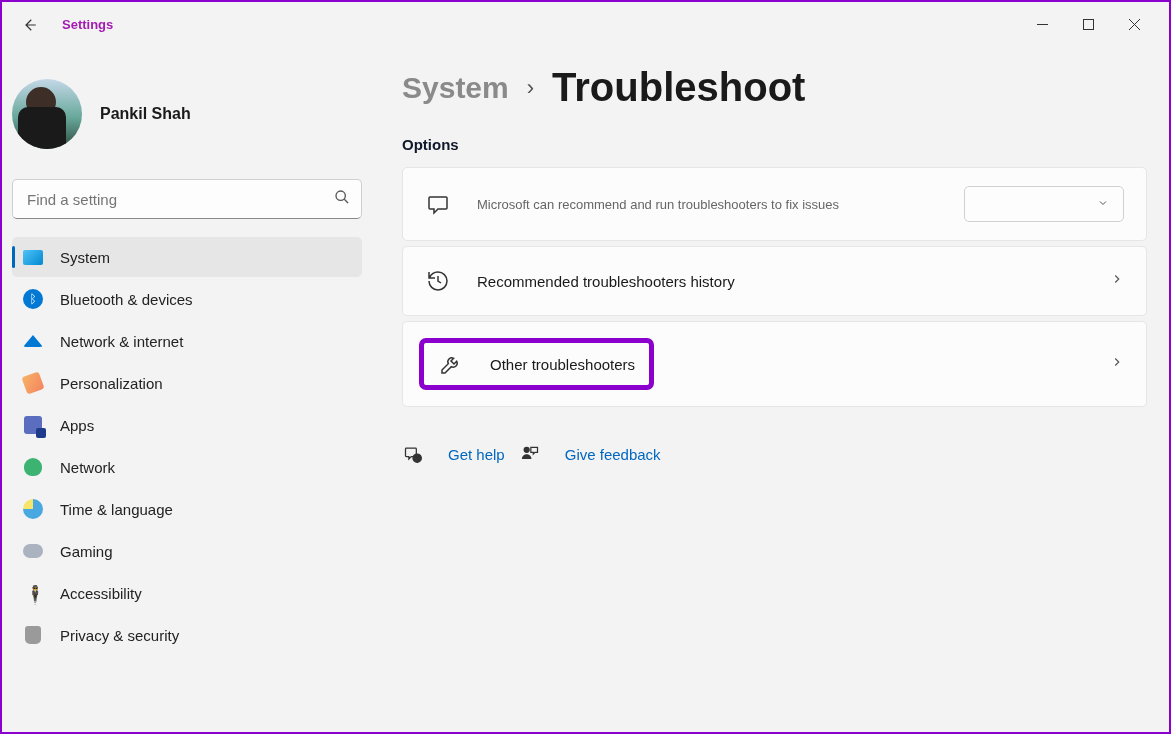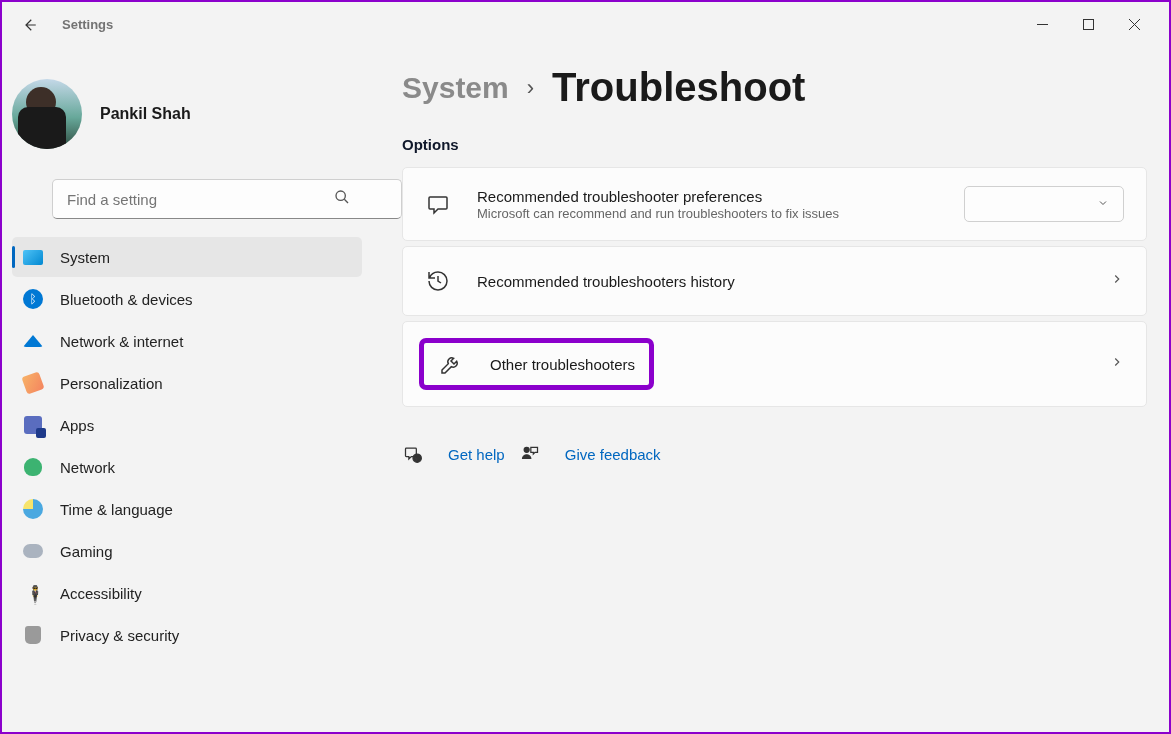--- a/index.html
+++ b/index.html
@@ -1,30 +1,30 @@
 <!DOCTYPE html>
 <html><head>
 <meta charset="utf-8">
 <style>
 * { margin: 0; padding: 0; box-sizing: border-box; font-family: "Segoe UI", -apple-system, sans-serif; }
 body { width: 1171px; height: 734px; background: #f3f3f3; border: 2px solid #8b00cc; overflow: hidden; }
 .titlebar { height: 45px; display: flex; align-items: center; padding: 0 12px; }
 .back-btn { width: 30px; height: 30px; display: flex; align-items: center; justify-content: center; cursor: pointer; border-radius: 4px; }
-.title { margin-left: 18px; font-size: 13px; font-weight: 600; color: #737373; }
+.title { margin-left: 18px; font-size: 13px; font-weight: 600; color: #a21caf; }
 .win-controls { margin-left: auto; display: flex; gap: 0; }
 .win-ctl { width: 46px; height: 32px; display: flex; align-items: center; justify-content: center; cursor: pointer; color: #333; }
 .layout { display: flex; height: calc(100% - 45px); }
 .sidebar { width: 370px; padding: 8px 10px; display: flex; flex-direction: column; }
 .profile { display: flex; align-items: center; gap: 18px; padding: 24px 0 30px 0; }
 .avatar { width: 70px; height: 70px; border-radius: 50%; background: linear-gradient(180deg, #c4d8e8 0%, #67a89a 55%, #2d4a3e 100%); position: relative; overflow: hidden; }
 .avatar::before { content: ""; position: absolute; top: 8px; left: 14px; width: 30px; height: 30px; background: #3d2f28; border-radius: 50%; }
 .avatar::after { content: ""; position: absolute; top: 28px; left: 6px; width: 48px; height: 42px; background: #1a1a1a; border-radius: 10px 10px 0 0; }
 .profile-name { font-size: 16px; font-weight: 600; color: #1a1a1a; }
 .search-wrap { position: relative; margin-bottom: 18px; }
-.search-input { width: 100%; height: 40px; padding: 0 38px 0 14px; font-size: 15px; border: 1px solid #cfcfcf; border-radius: 5px; background: #fdfdfd; outline: none; border-bottom: 1.5px solid #888; margin-left: 40px; }
+.search-input { width: 100%; height: 40px; padding: 0 38px 0 14px; font-size: 15px; border: 1px solid #cfcfcf; border-radius: 5px; background: #fdfdfd; outline: none; border-bottom: 1.5px solid #888; }
 .search-icon { position: absolute; right: 12px; top: 50%; transform: translateY(-50%); color: #555; }
 .nav { display: flex; flex-direction: column; gap: 2px; }
 .nav-item { display: flex; align-items: center; height: 40px; padding: 0 11px; border-radius: 5px; cursor: pointer; position: relative; }
 .nav-item.active { background: #e6e6e6; }
 .nav-item.active::before { content: ""; position: absolute; left: 0; top: 9px; bottom: 9px; width: 3px; background: #0067c0; border-radius: 2px; }
 .nav-icon { width: 20px; height: 20px; margin-right: 17px; display: flex; align-items: center; justify-content: center; }
 .nav-label { font-size: 15px; color: #222; }
 .content { flex: 1; padding: 18px 22px 0 30px; overflow: hidden; }
 .crumbs { display: flex; align-items: center; gap: 18px; margin-bottom: 26px; }
 .crumb-parent { font-size: 30px; font-weight: 600; color: #8a8a8a; cursor: pointer; }
@@ -176,21 +176,20 @@
     <div class="section-label">Options</div>
     <div class="cards">
 
       <div class="card">
         <span class="card-icon">
           <svg width="24" height="24" viewBox="0 0 24 24" fill="none" stroke="#333" stroke-width="1.5">
               <path d="M4 5h16a1 1 0 011 1v10a1 1 0 01-1 1H12l-4 4v-4H4a1 1 0 01-1-1V6a1 1 0 011-1z"></path>
             </svg>
         </span>
         <div class="card-text">
-          <div class="card-title">Recommended troubleshooter preferences</div>
           <div class="card-sub">Microsoft can recommend and run troubleshooters to fix issues</div>
         </div>
         <div class="card-right">
           <div class="dropdown">
             <span class="chevron">
               <svg width="12" height="12" viewBox="0 0 24 24" fill="none" stroke="#555" stroke-width="2">
                   <polyline points="6 9 12 15 18 9"></polyline>
                 </svg>
             </span>
           </div>

